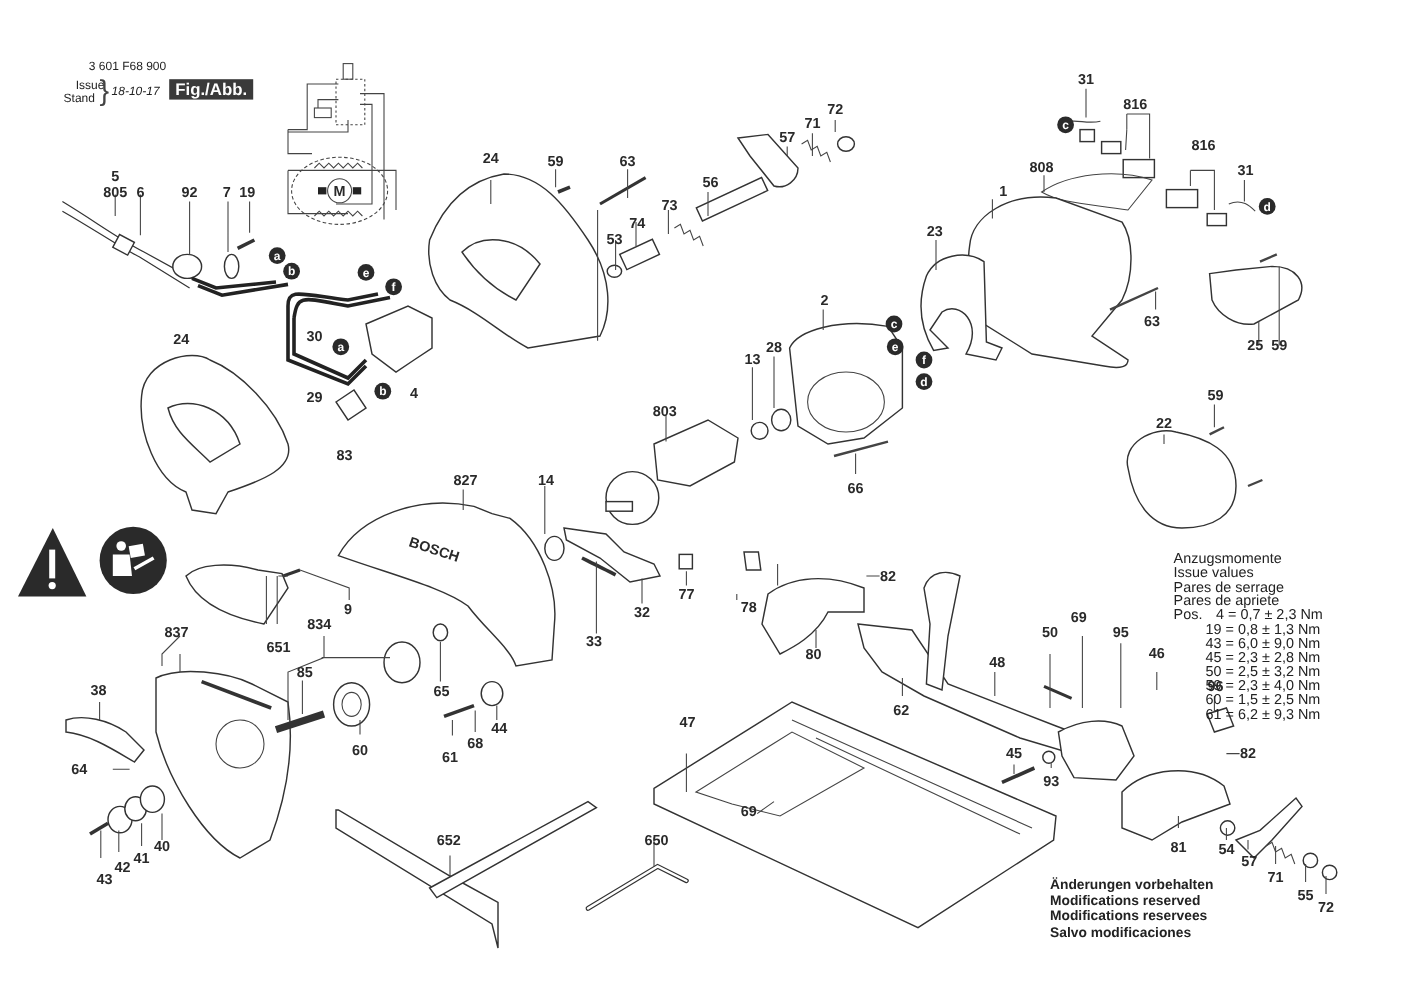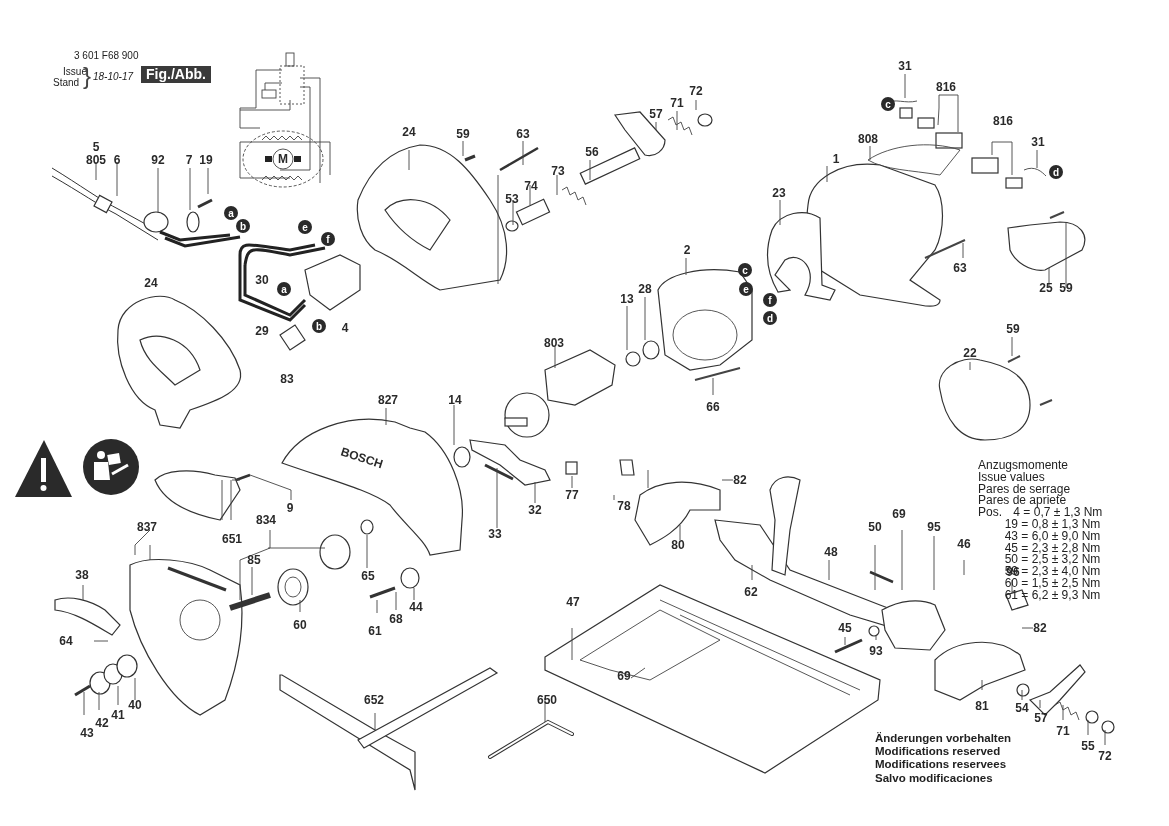--- a/index.html
+++ b/index.html
@@ -323,21 +323,21 @@
     <text class="lbl" x="1088" y="750" text-anchor="middle">55</text>
     <text class="lbl" x="1105" y="760" text-anchor="middle">72</text>
   </g>
 </svg>
 
 <div class="torque">
   <div class="row">Anzugsmomente</div>
   <div class="row">Issue values</div>
   <div class="row">Pares de serrage</div>
   <div class="row">Pares de apriete</div>
-  <div class="row"><span>Pos.</span><span style="display:inline-block;width:18px;text-align:right;">4</span> = <span>0,7 ± 1,3 Nm</span></div>
+  <div class="row"><span>Pos.</span><span style="display:inline-block;width:18px;text-align:right;">4</span> = <span>0,7 ± 2,3 Nm</span></div>
   <div class="row"><span style="display:inline-block;width:40px;text-align:right;">19</span> = <span>0,8 ± 1,3 Nm</span></div>
   <div class="row"><span style="display:inline-block;width:40px;text-align:right;">43</span> = <span>6,0 ± 9,0 Nm</span></div>
   <div class="row"><span style="display:inline-block;width:40px;text-align:right;">45</span> = <span>2,3 ± 2,8 Nm</span></div>
   <div class="row"><span style="display:inline-block;width:40px;text-align:right;">50</span> = <span>2,5 ± 3,2 Nm</span></div>
   <div class="row"><span style="display:inline-block;width:40px;text-align:right;">59</span> = <span>2,3 ± 4,0 Nm</span></div>
   <div class="row"><span style="display:inline-block;width:40px;text-align:right;">60</span> = <span>1,5 ± 2,5 Nm</span></div>
   <div class="row"><span style="display:inline-block;width:40px;text-align:right;">61</span> = <span>6,2 ± 9,3 Nm</span></div>
 </div>
 
 <div class="mods">

